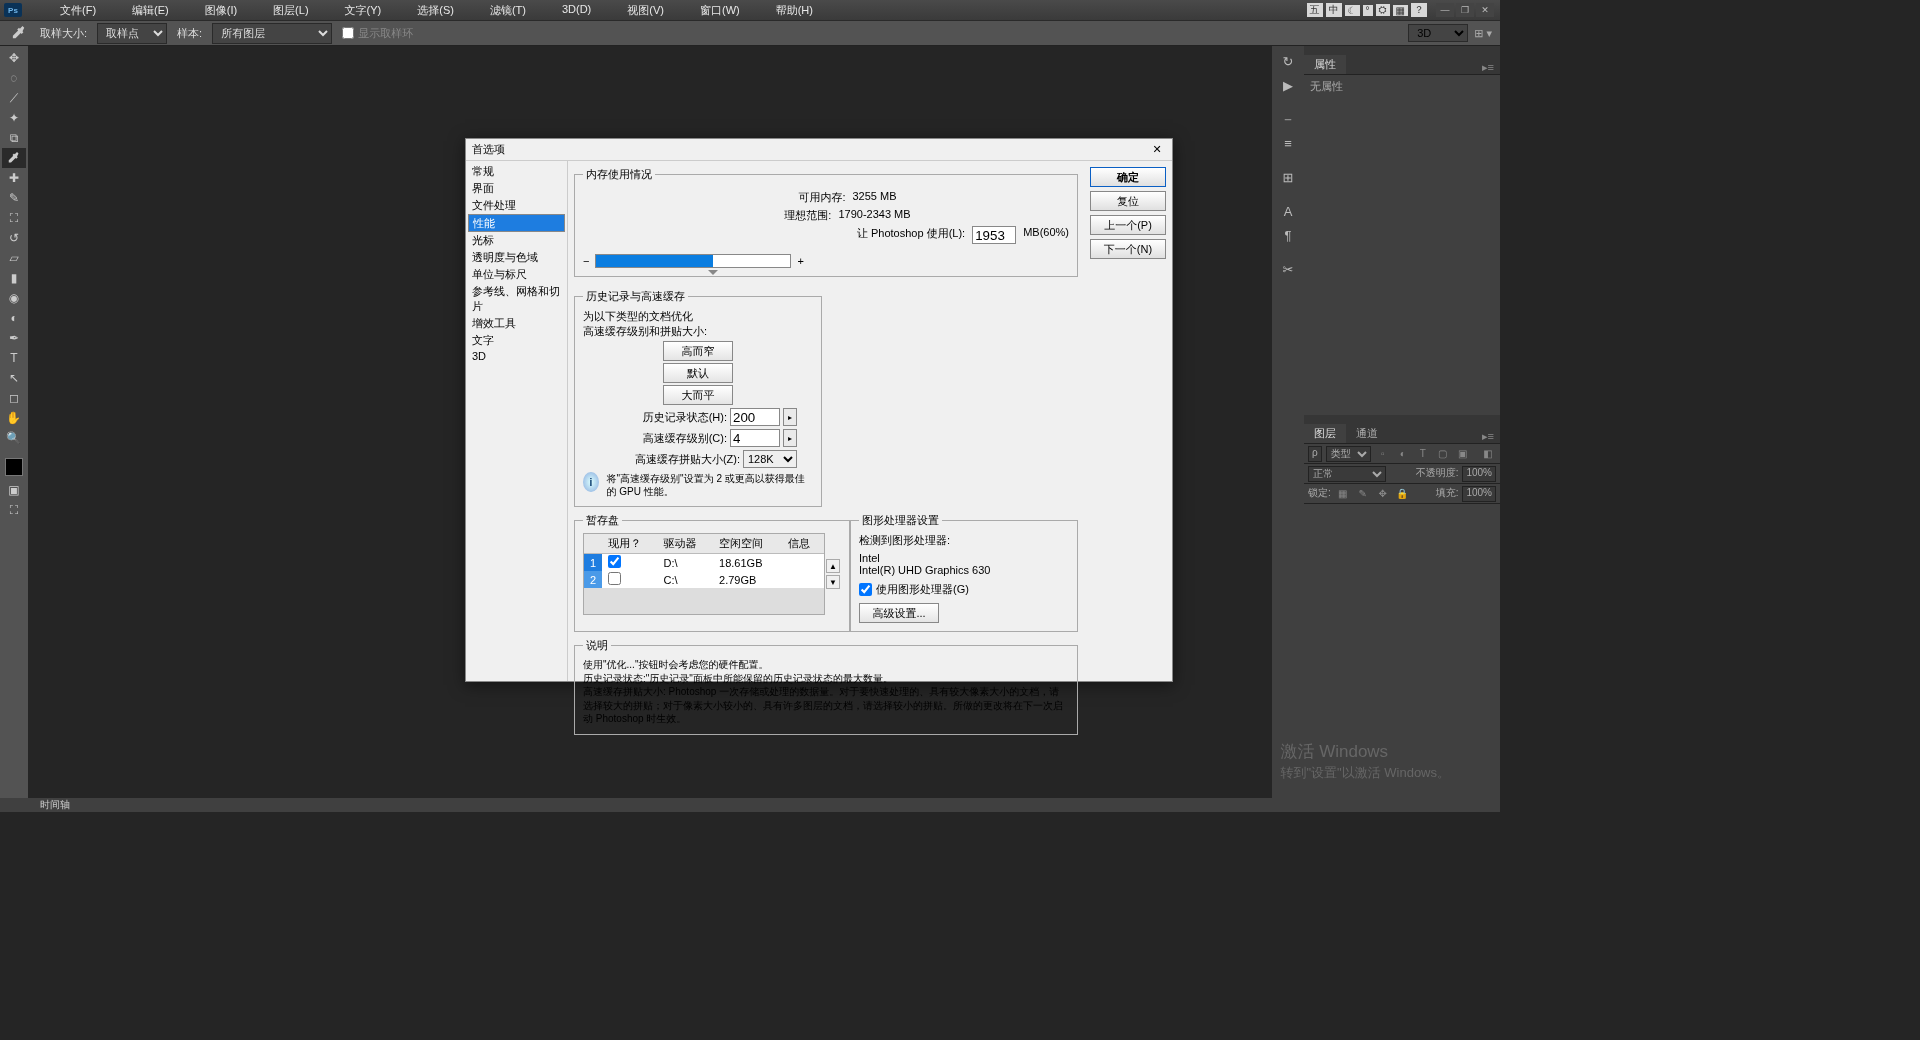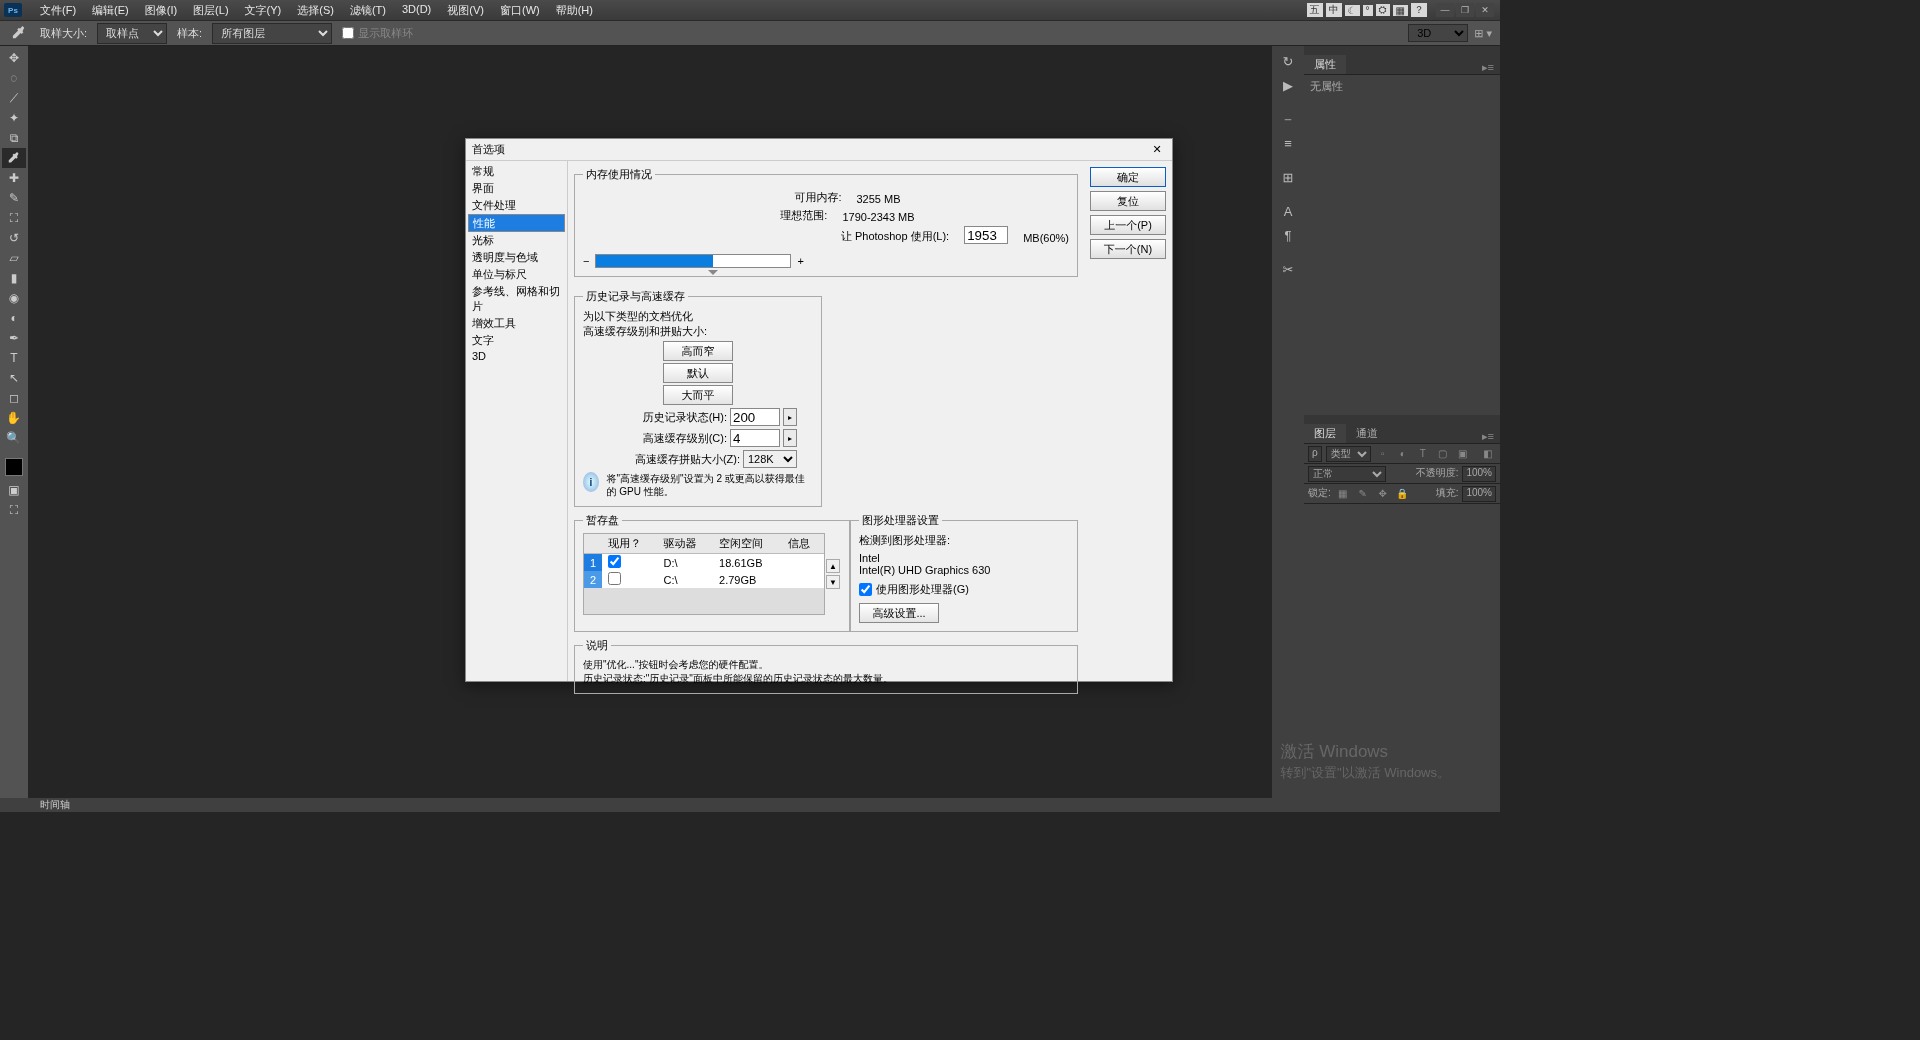--- a/index.html
+++ b/index.html
@@ -2,21 +2,21 @@
 <html><head>
 <meta charset="utf-8">
 <style>
 * { margin: 0; padding: 0; box-sizing: border-box; font-family: "Microsoft YaHei", Tahoma, sans-serif; }
 body { background: #252525; width: 1500px; height: 812px; overflow: hidden; position: relative; font-size: 11px; color: #c8c8c8; }
 
 
 .menubar { height: 20px; background: linear-gradient(#4a4a4a,#3a3a3a); display: flex; align-items: center; padding-left: 4px; }
 .ps-logo { width: 18px; height: 14px; background: #0a3257; color: #6fb4e8; font-weight: bold; font-size: 8px; display: flex; align-items: center; justify-content: center; border-radius: 2px; }
 .menubar .menus { display: flex; margin-left: 10px; }
-.menubar .menu { padding: 0 8px; color: #e8e8e8; font-size: 11px; }
+.menubar .menu { padding: 0 8px; color: #e8e8e8; font-size: 11px; margin-left: 20px; }
 .menubar .ime { margin-left: auto; display: flex; align-items: center; gap: 3px; padding-right: 6px; font-size: 10px; }
 .ime span { background: #d8d8d8; color: #333; padding: 0 3px; }
 .win-ctrl { display: flex; gap: 2px; margin-left: 6px; }
 .win-btn { width: 18px; height: 14px; background: #444; display: flex; align-items: center; justify-content: center; color: #bbb; font-size: 9px; }
 
 
 .optbar { height: 26px; background: #535353; display: flex; align-items: center; border-top: 1px solid #2a2a2a; border-bottom: 1px solid #222; padding-left: 8px; gap: 10px; font-size: 11px; color: #ddd; }
 .opt-tool { width: 22px; height: 20px; display: flex; align-items: center; justify-content: center; }
 .opt-select { background: #444; border: 1px solid #2a2a2a; color: #ddd; height: 21px; font-size: 11px; padding: 0 4px; }
 .opt-select.w70 { width: 70px; }
@@ -61,25 +61,25 @@
 .dialog { position: absolute; left: 465px; top: 138px; width: 708px; height: 544px; background: #f0f0f0; border: 1px solid #888; box-shadow: 0 3px 15px rgba(0,0,0,.5); color: #000; font-size: 11px; }
 .dlg-title { height: 22px; display: flex; align-items: center; padding: 0 6px; border-bottom: 1px solid #ccc; }
 .dlg-close { margin-left: auto; width: 18px; height: 18px; display: flex; align-items: center; justify-content: center; cursor: pointer; }
 .dlg-body { display: flex; height: calc(100% - 22px); }
 .dlg-cats { width: 102px; border-right: 1px solid #ccc; padding: 2px; }
 .dlg-cat { padding: 1px 4px; }
 .dlg-cat.sel { background: #1e7de0; color: #fff; }
 .dlg-main { flex: 1; padding: 6px; position: relative; }
 .dlg-btns { width: 88px; padding: 6px; display: flex; flex-direction: column; gap: 4px; }
 .dlg-btn { height: 20px; border: 1px solid #888; background: linear-gradient(#fff,#e0e0e0); font-size: 11px; }
-.dlg-btn.primary { border: 1px solid #0a5fc4; }
+.dlg-btn.primary { border: 1px solid #0a5fc4; font-weight: bold; }
 
 fieldset { border: 1px solid #aaa; padding: 5px 8px 8px 8px; margin-bottom: 6px; }
 legend { font-size: 11px; padding: 0 3px; }
-.row { display: flex; align-items: flex-end; gap: 15px; margin: 3px 0; }
+.row { display: flex; align-items: flex-start; gap: 7px; margin: 3px 0; }
 .row label { text-align: right; }
 .num-in { width: 44px; height: 18px; border: 1px solid #888; padding: 0 2px; }
 .slider-wrap { display: flex; align-items: center; gap: 6px; margin-top: 10px; }
 .slider-track { width: 196px; height: 14px; border: 1px solid #888; position: relative; background: #fff; }
 .slider-fill { position: absolute; left: 0; top: 0; bottom: 0; width: 60%; background: #0a7de0; }
 .slider-tri { position: absolute; left: 60%; top: 15px; margin-left: -5px; width: 0; height: 0; border: 5px solid transparent; border-top-color: #888; }
 .mem-group { display: flex; gap: 6px; flex-direction: column; }
 .mem-left { flex: 1; }
 .hist-right { width: 248px; }
 .btn-sm { height: 20px; width: 70px; border: 1px solid #888; background: linear-gradient(#fff,#e4e4e4); font-size: 11px; display: block; margin: 2px auto; }
@@ -390,20 +390,21 @@
           </div>
           <button class="btn-sm" style="margin:0;width:80px">高级设置...</button>
         </fieldset>
       </div>
 
       <fieldset>
         <legend>说明</legend>
         <div class="desc-text">
           <div>使用"优化..."按钮时会考虑您的硬件配置。</div>
           <div>历史记录状态:"历史记录"面板中所能保留的历史记录状态的最大数量。</div>
+          <div>高速缓存拼贴大小: Photoshop 一次存储或处理的数据量。对于要快速处理的、具有较大像素大小的文档，请选择较大的拼贴；对于像素大小较小的、具有许多图层的文档，请选择较小的拼贴。所做的更改将在下一次启动 Photoshop 时生效。</div>
         </div>
       </fieldset>
     </div>
 
     <div class="dlg-btns">
       <button class="dlg-btn primary">确定</button>
       <button class="dlg-btn">复位</button>
       <button class="dlg-btn">上一个(P)</button>
       <button class="dlg-btn">下一个(N)</button>
     </div>

